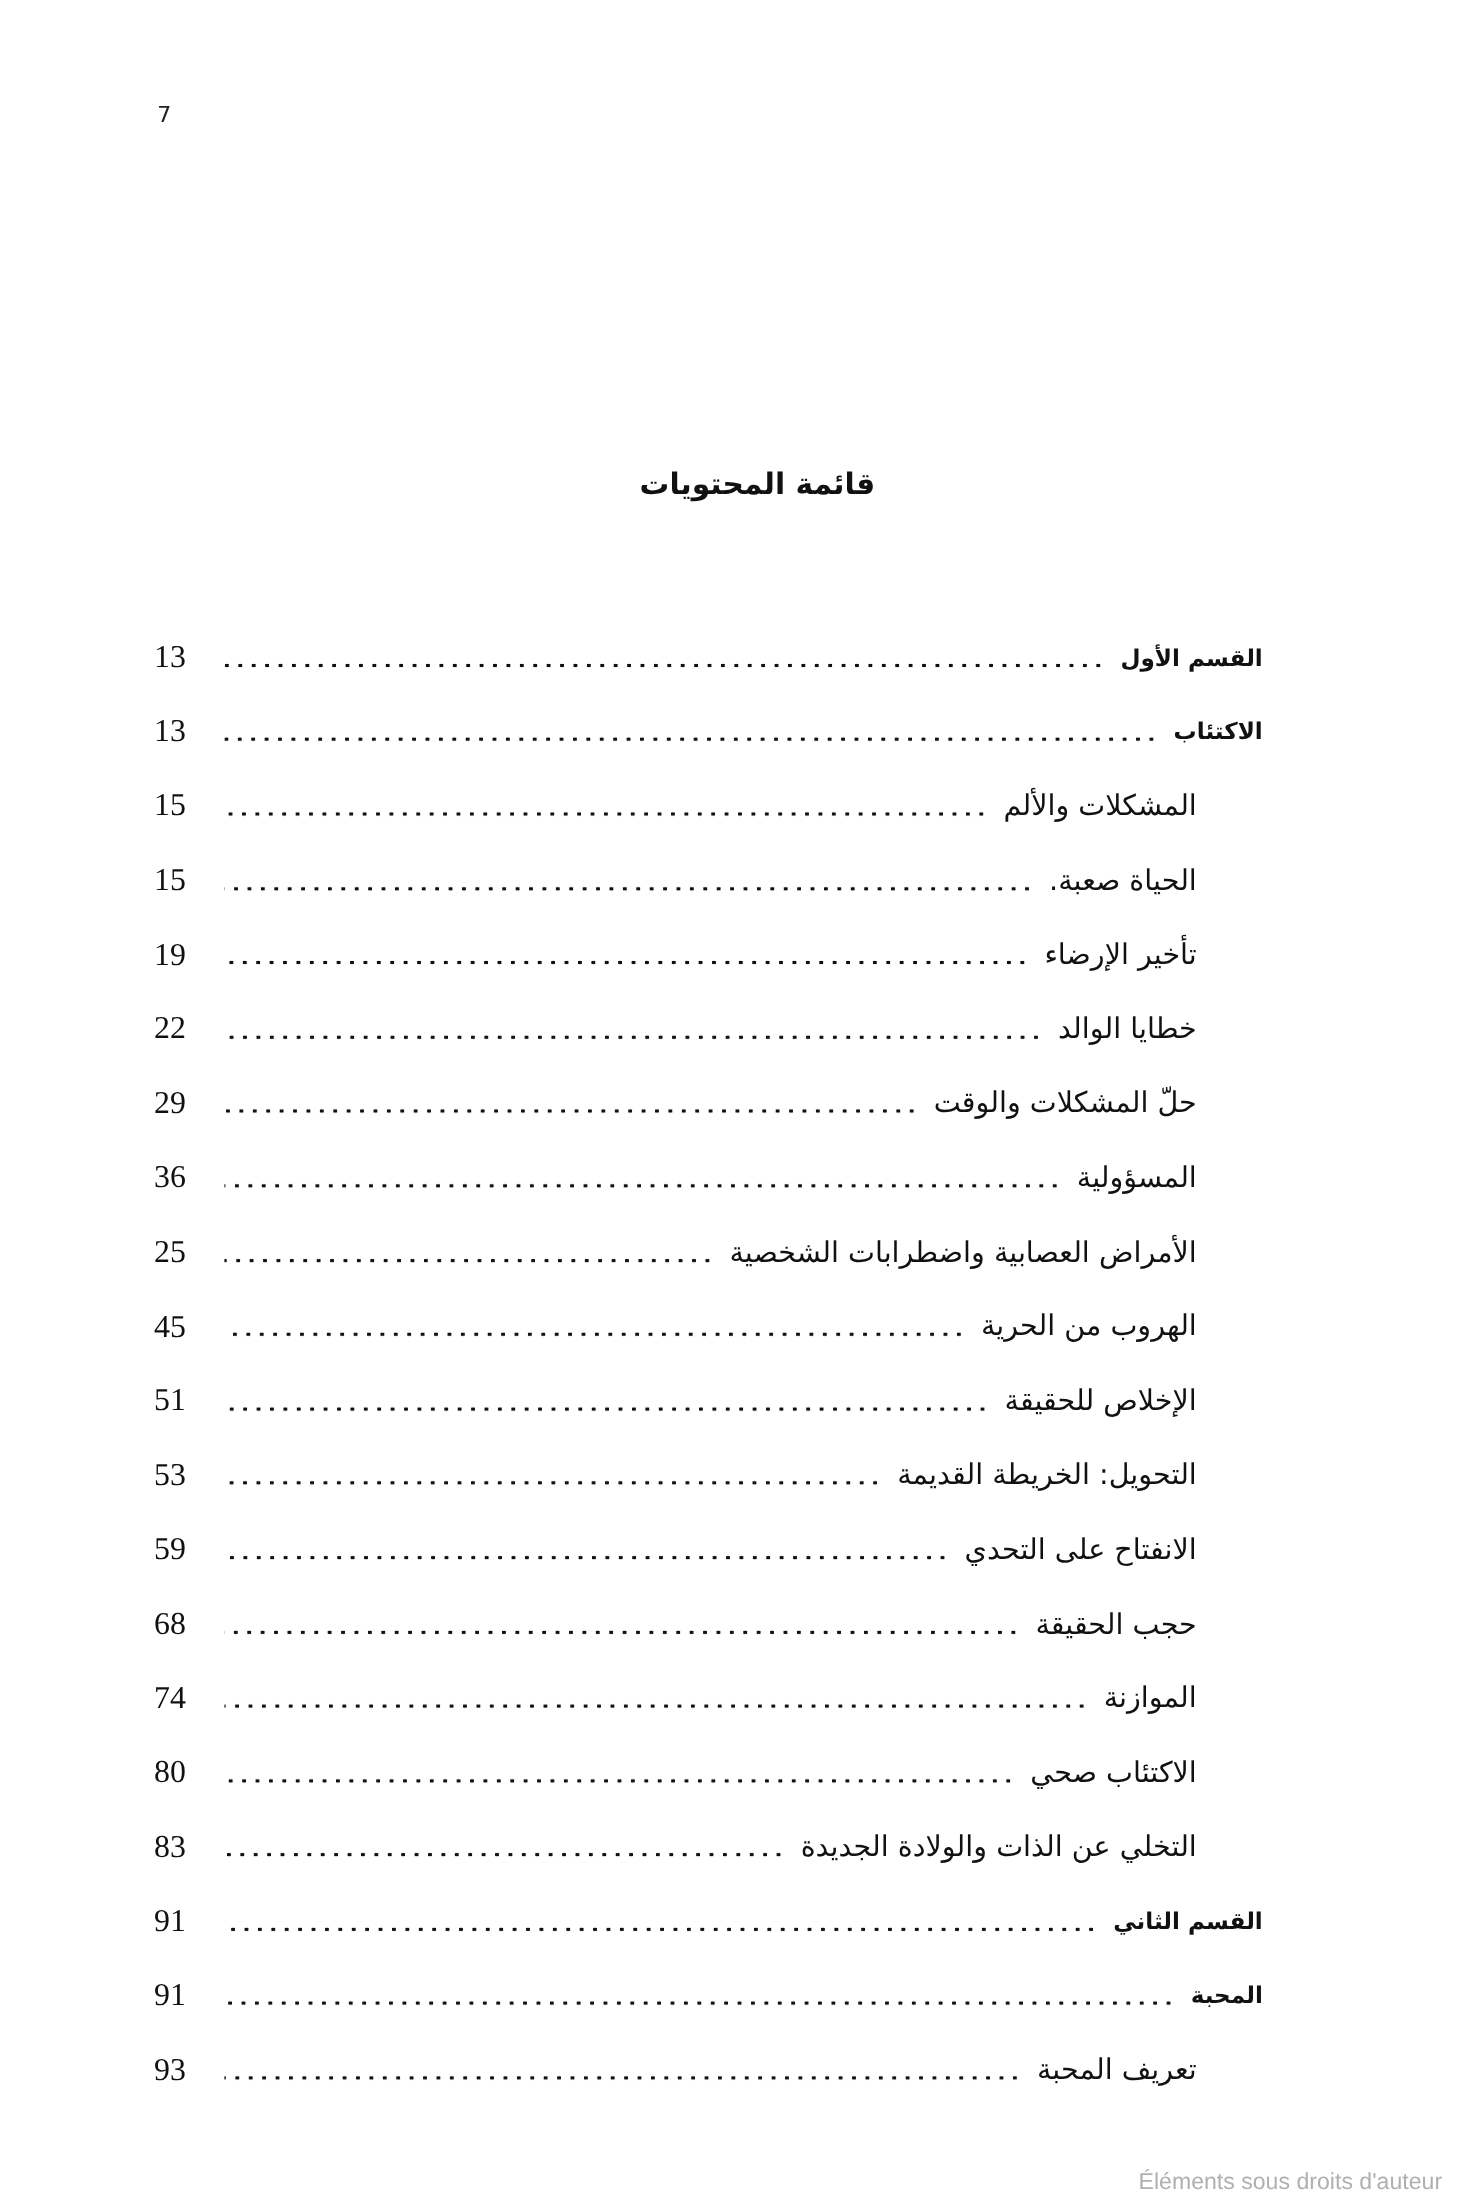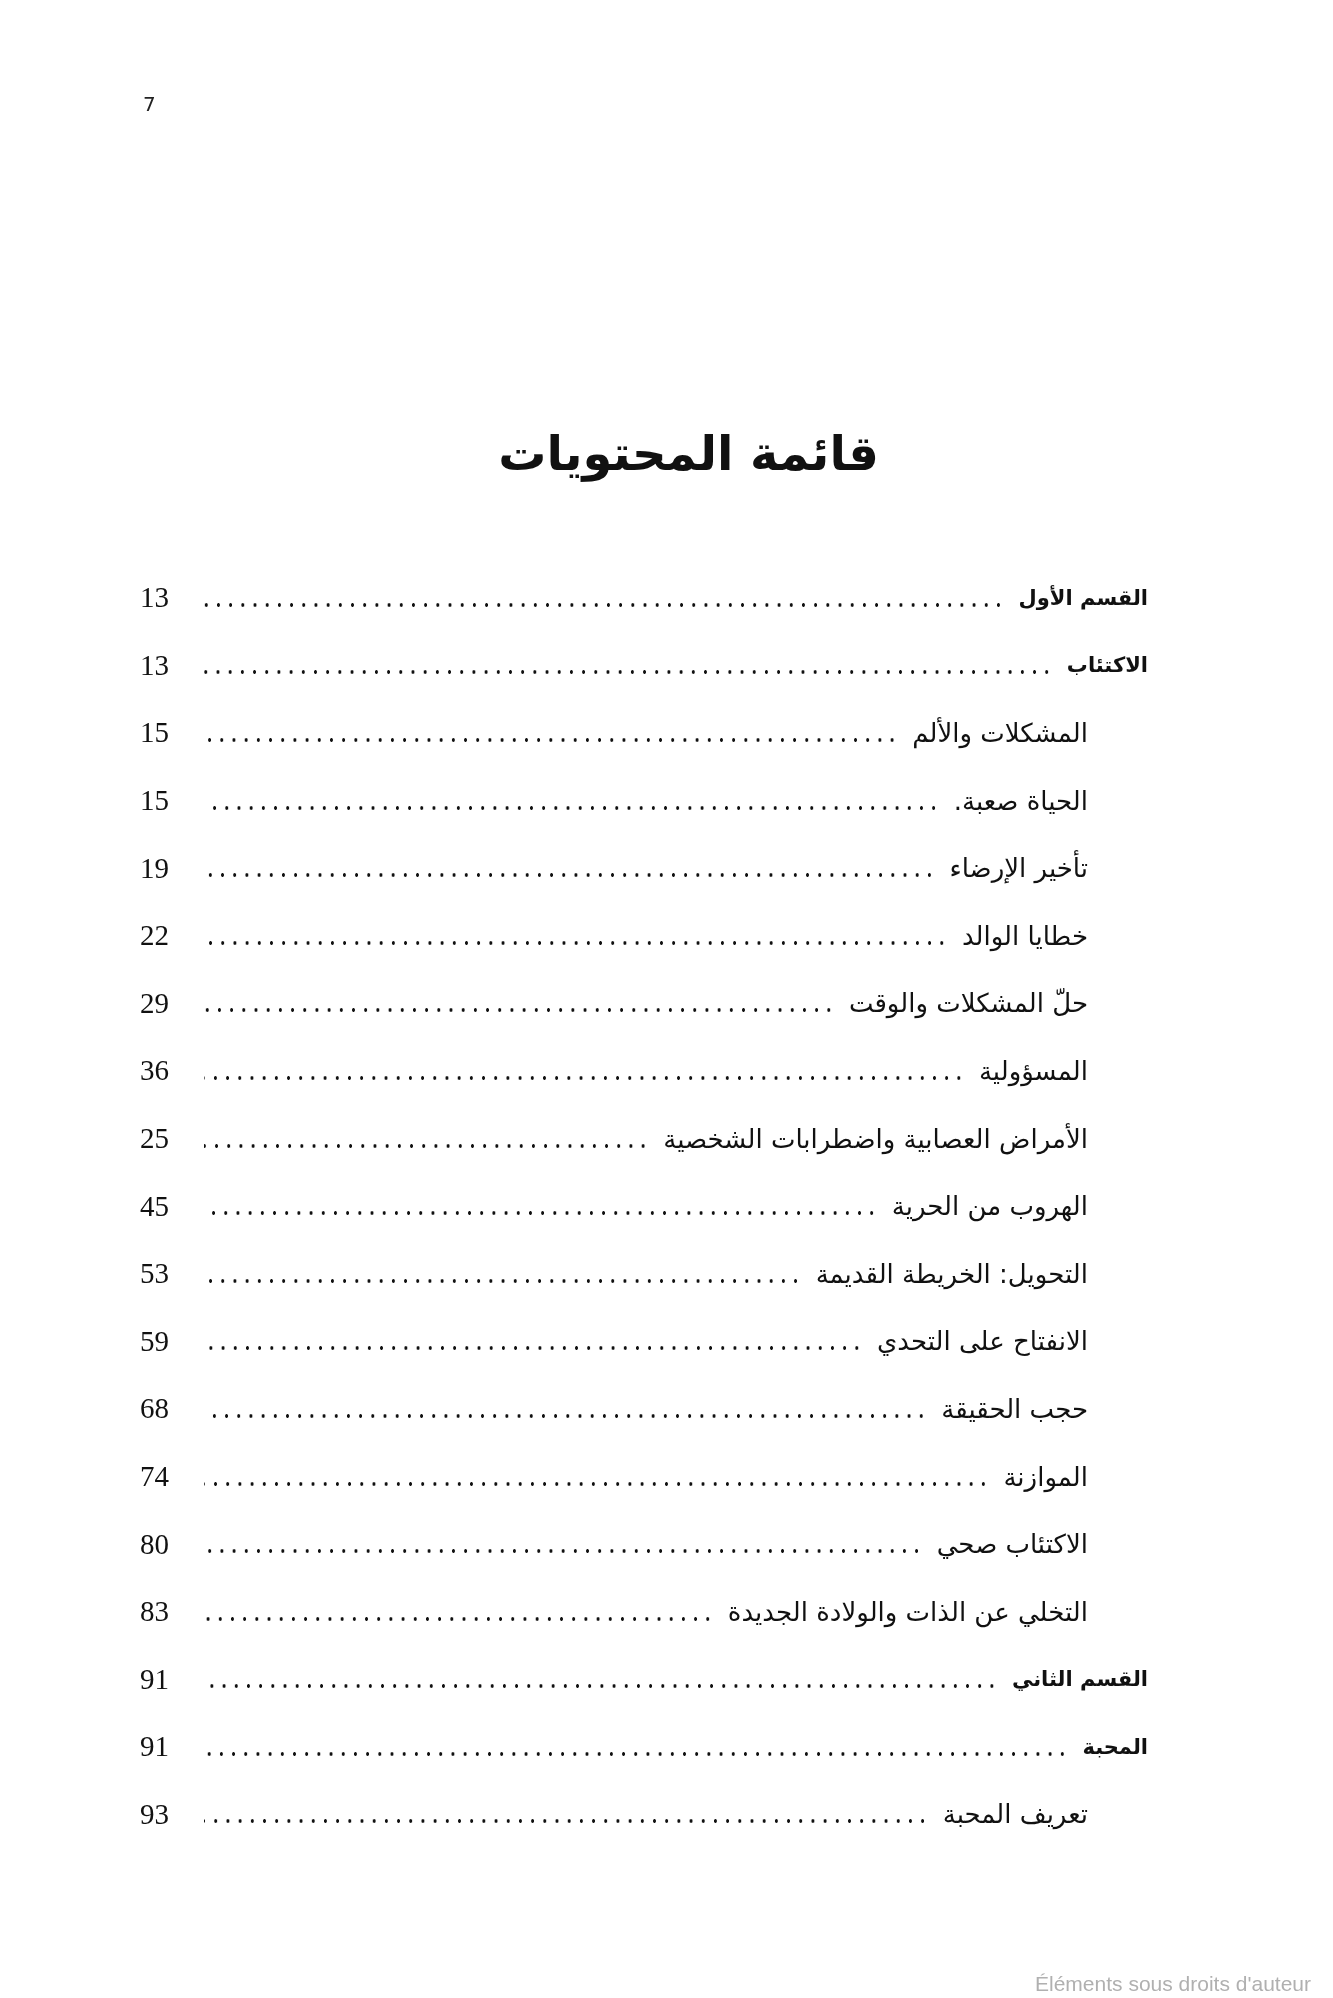--- a/index.html
+++ b/index.html
@@ -3,21 +3,21 @@
 <meta charset="utf-8">
 <style>
   html, body { margin:0; padding:0; background:#ffffff; }
   body { width:1333px; height:1998px; position:relative; overflow:hidden; color:#111; }
   .page-num {
     position:absolute; left:143px; top:92px;
     font-family:"DejaVu Sans", sans-serif; font-size:20px; color:#222;
   }
   .title {
     position:absolute; left:0; right:0; top:425px; text-align:center;
-    font-family:"DejaVu Sans", sans-serif; font-weight:bold; font-size:48px;
+    font-family:"DejaVu Sans", sans-serif; font-weight:bold; font-size:27px;
     direction:rtl; margin-left:44px;
   }
   .toc { position:absolute; left:140px; width:1008px; top:564px; }
   .row {
     height:67.6px; display:flex; align-items:center; direction:ltr;
     position:relative;
   }
   .row .pg {
     width:48px; flex:none; text-align:left;
     font-family:"Liberation Serif", serif; font-size:29px; color:#111;
@@ -90,20 +90,25 @@
     <span class="pg">25</span>
     <span class="leader"></span>
     <span class="label">الأمراض العصابية واضطرابات الشخصية</span>
   </div>
   <div class="row sub">
     <span class="pg">45</span>
     <span class="leader"></span>
     <span class="label">الهروب من الحرية</span>
   </div>
   <div class="row sub">
+    <span class="pg">51</span>
+    <span class="leader"></span>
+    <span class="label">الإخلاص للحقيقة</span>
+  </div>
+  <div class="row sub">
     <span class="pg">53</span>
     <span class="leader"></span>
     <span class="label">التحويل: الخريطة القديمة</span>
   </div>
   <div class="row sub">
     <span class="pg">59</span>
     <span class="leader"></span>
     <span class="label">الانفتاح على التحدي</span>
   </div>
   <div class="row sub">

